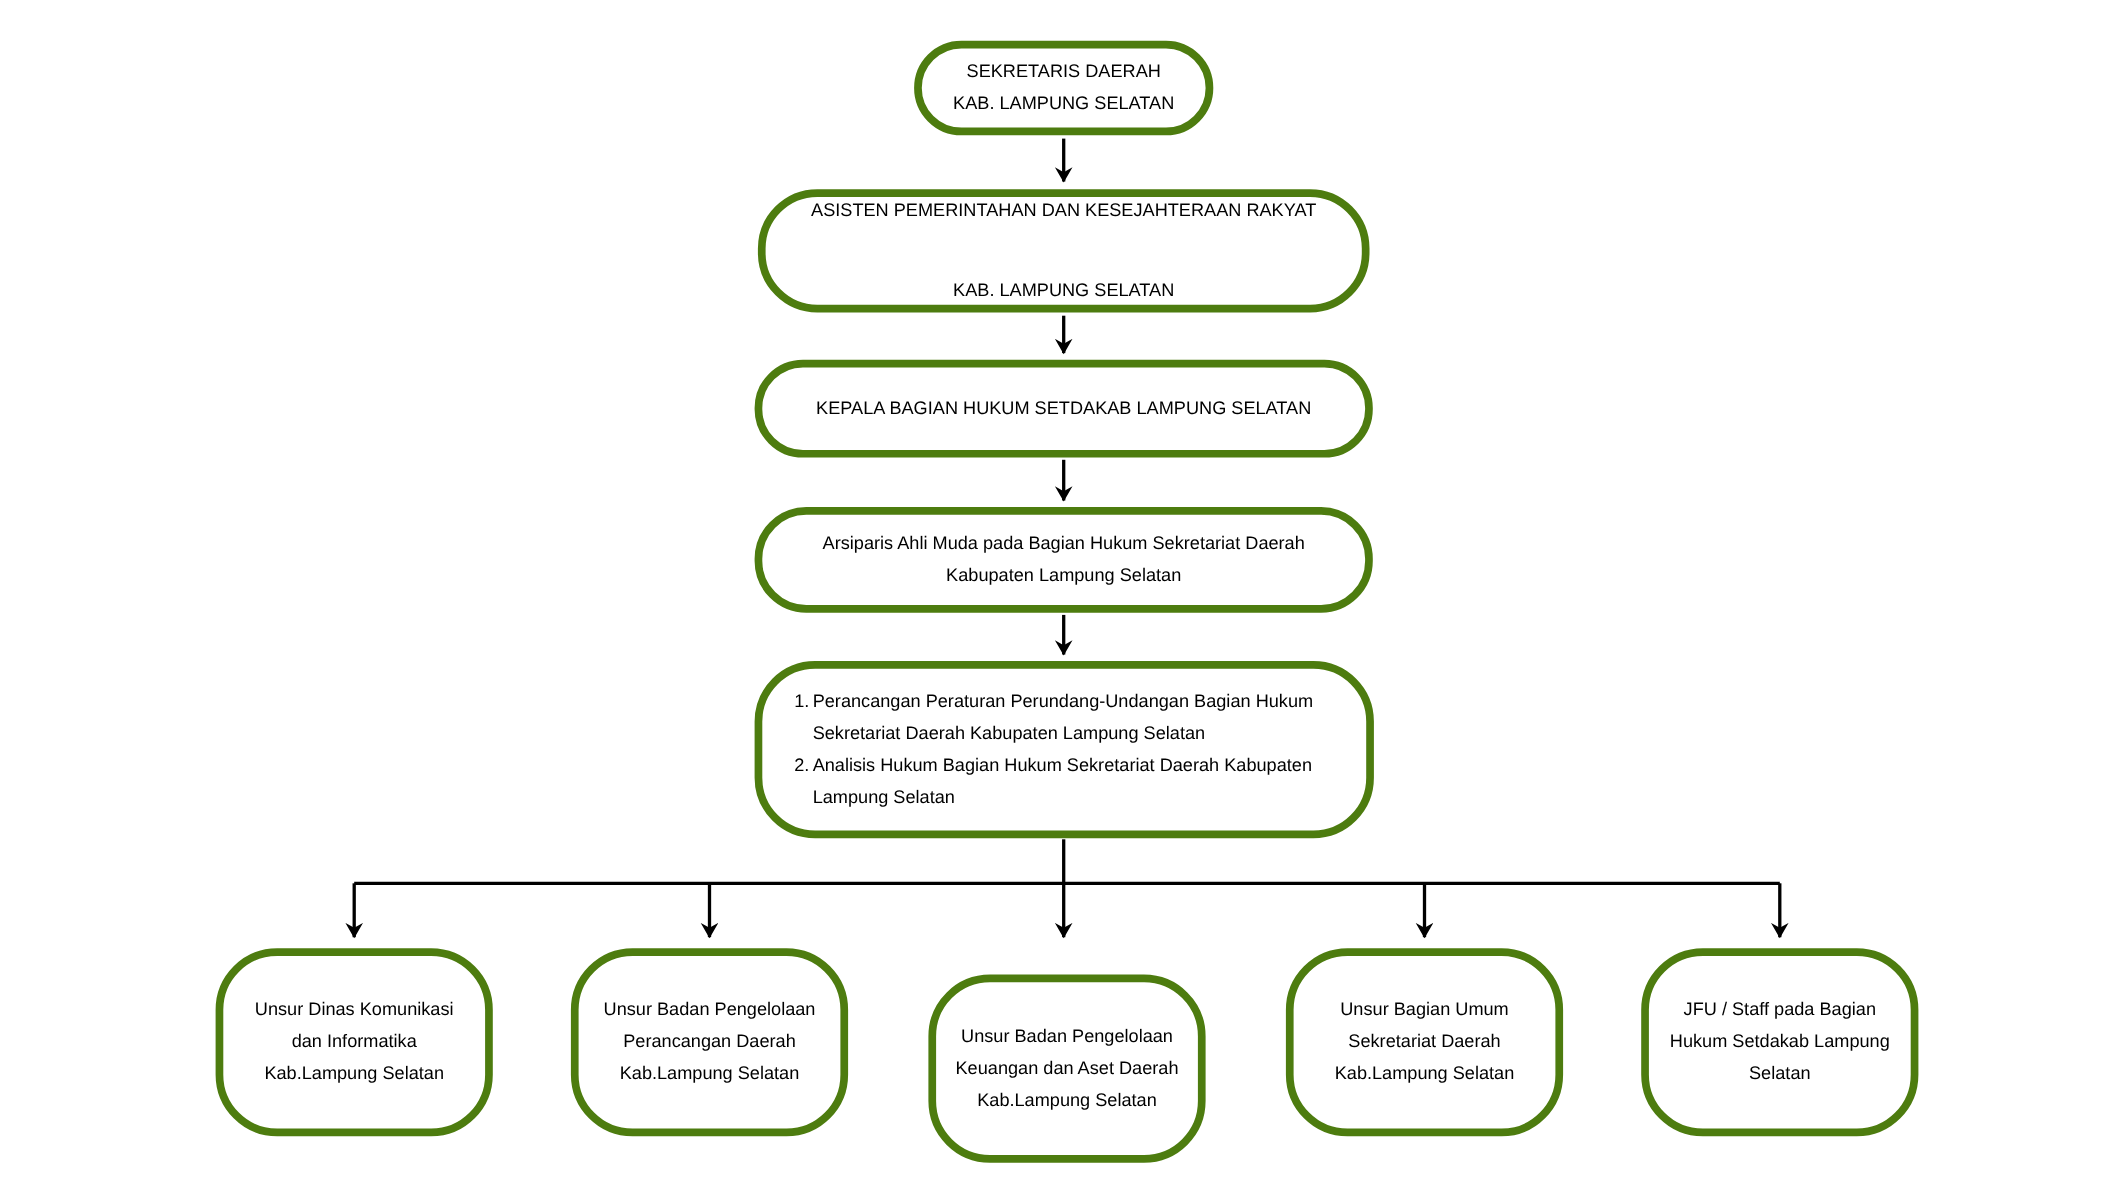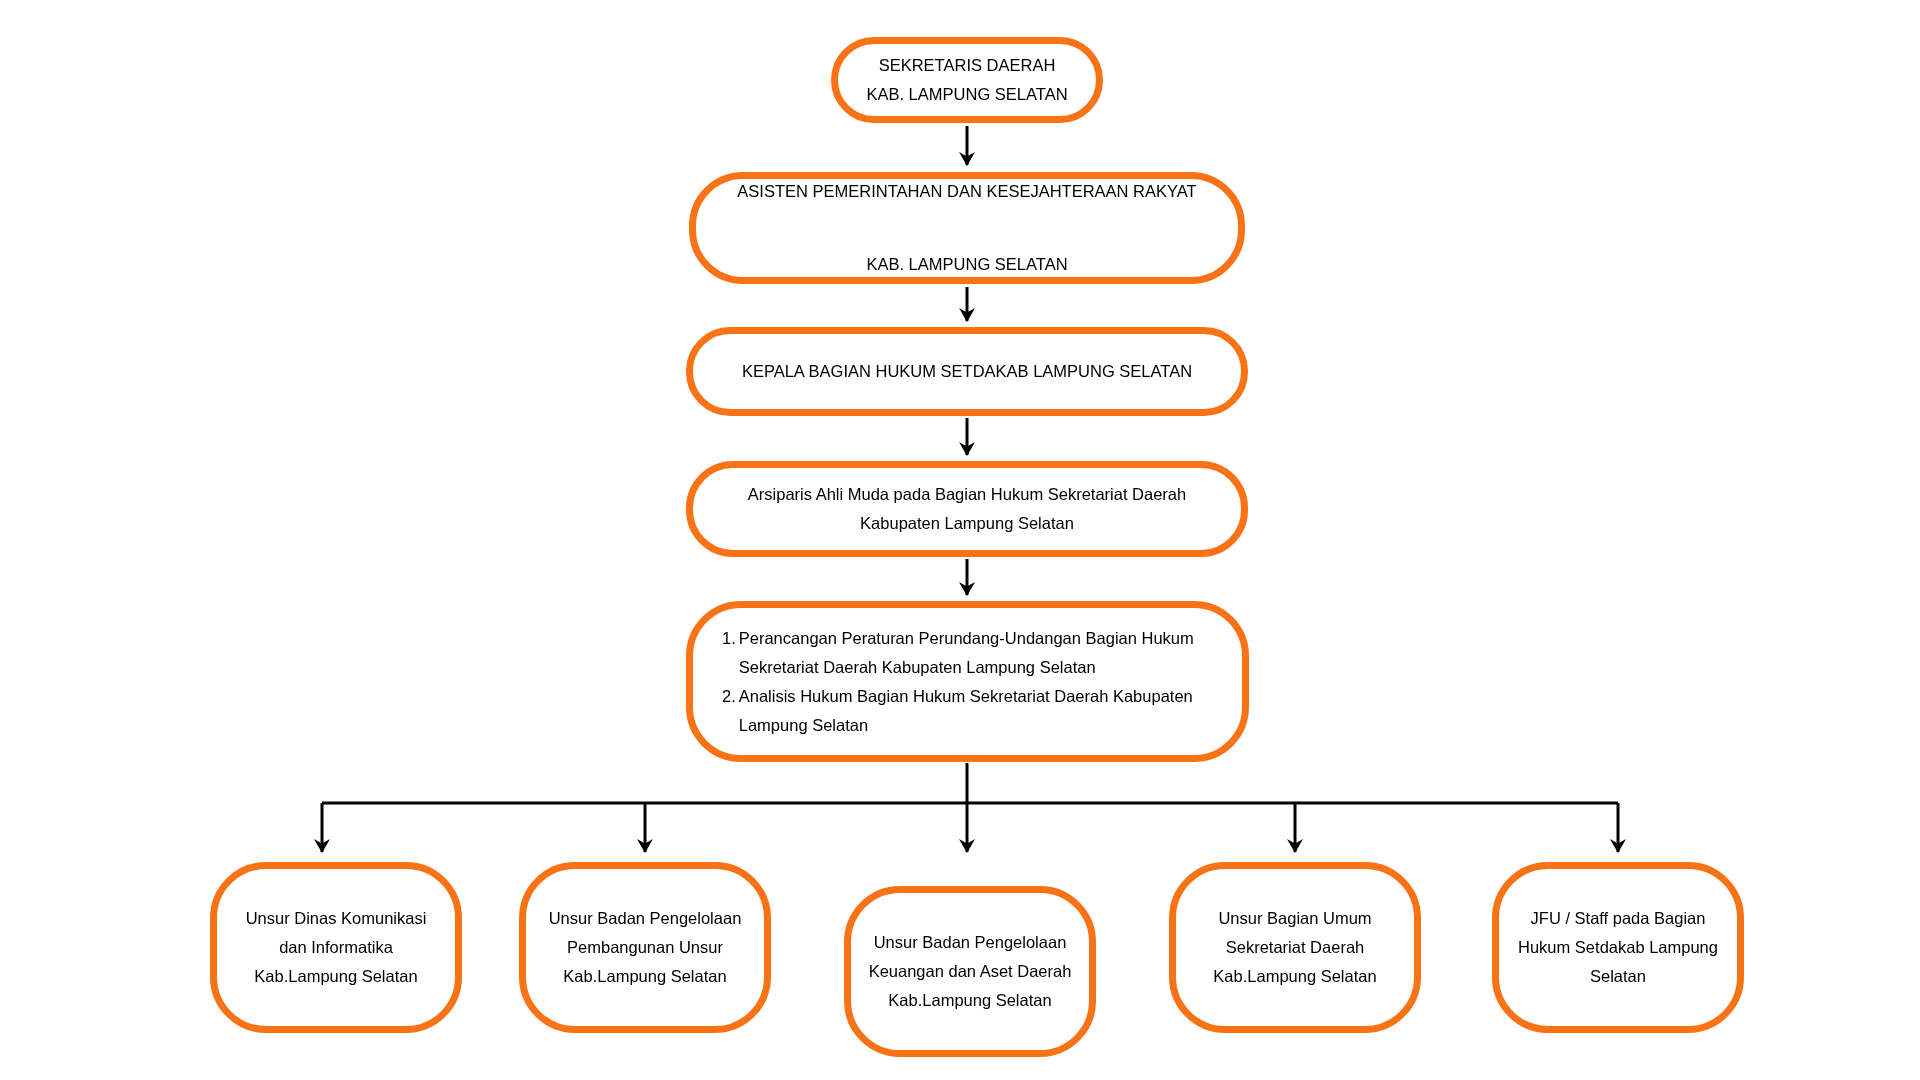--- a/index.html
+++ b/index.html
@@ -21,21 +21,21 @@
     left: 0;
     top: 0;
     width: 1920px;
     height: 1080px;
     pointer-events: none;
   }
   .node {
     position: absolute;
     box-sizing: border-box;
     background: #ffffff;
-    border: 7px solid #f97316;
+    border: 7px solid #4d7c0f;
     display: flex;
     flex-direction: column;
     align-items: center;
     justify-content: center;
     text-align: center;
     font-size: 16.5px;
     line-height: 29px;
     color: #000000;
   }
   .node span { display: block; }
@@ -49,21 +49,21 @@
     align-items: stretch; text-align: left; padding: 0 24px 0 29px;
   }
   .task { display: flex; align-items: flex-start; }
   .task-num { flex: 0 0 auto; padding-right: 3px; }
   .task-text { flex: 1 1 auto; }
 
   .unit {
     top: 862px; width: 252px; height: 171px; border-radius: 56px;
     padding: 0 8px;
   }
-  .unit-1 { left: 196px; margin-left: 14px; }
+  .unit-1 { left: 196px; }
   .unit-2 { left: 519px; }
   .unit-3 { left: 844px; margin-top: 24px; }
   .unit-4 { left: 1169px; }
   .unit-5 { left: 1492px; }
 </style>
 </head>
 <body>
 
 <div class="canvas">
 
@@ -118,21 +118,21 @@
   </div>
 
   <div class="node unit unit-1">
     <span>Unsur Dinas Komunikasi</span>
     <span>dan Informatika</span>
     <span>Kab.Lampung Selatan</span>
   </div>
 
   <div class="node unit unit-2">
     <span>Unsur Badan Pengelolaan</span>
-    <span>Pembangunan Unsur</span>
+    <span>Perancangan Daerah</span>
     <span>Kab.Lampung Selatan</span>
   </div>
 
   <div class="node unit unit-3">
     <span>Unsur Badan Pengelolaan</span>
     <span>Keuangan dan Aset Daerah</span>
     <span>Kab.Lampung Selatan</span>
   </div>
 
   <div class="node unit unit-4">

